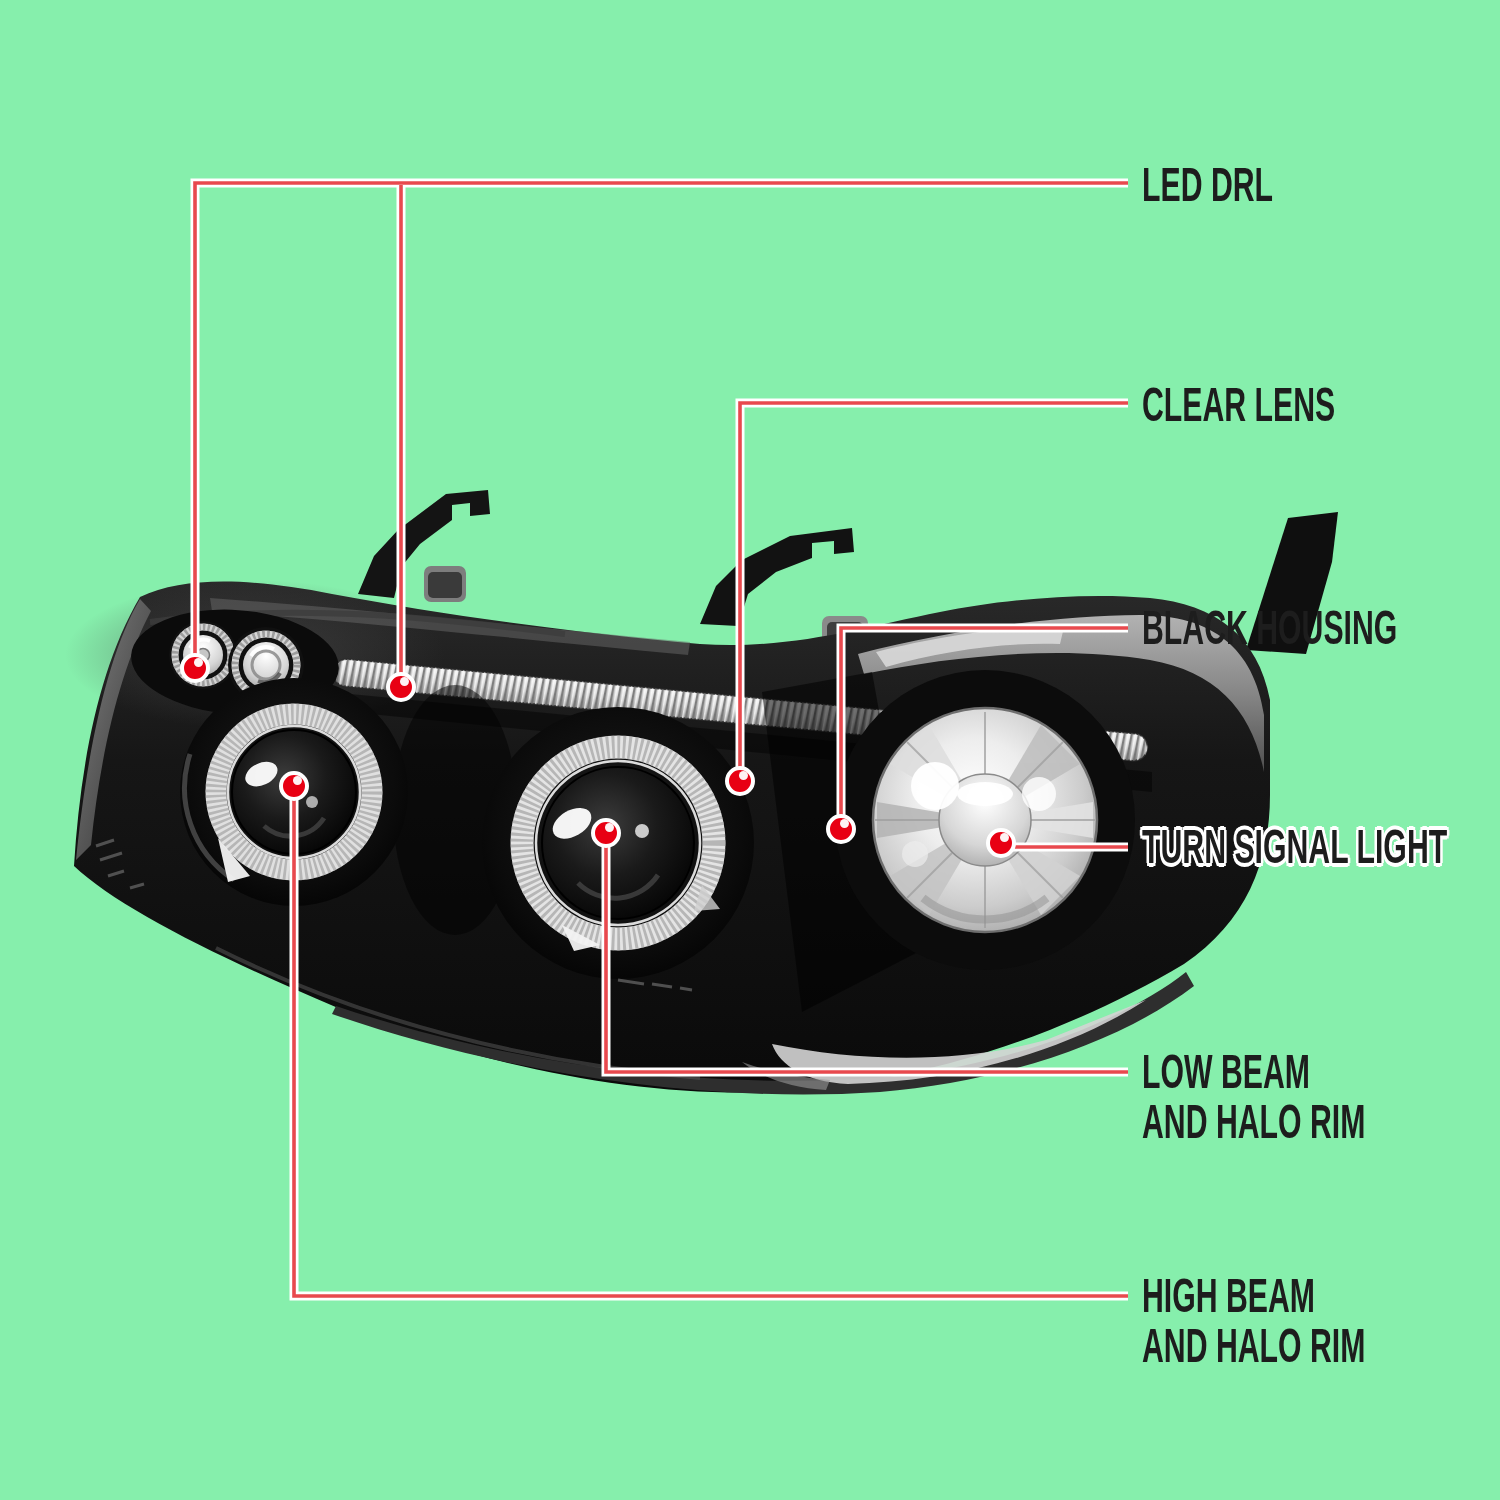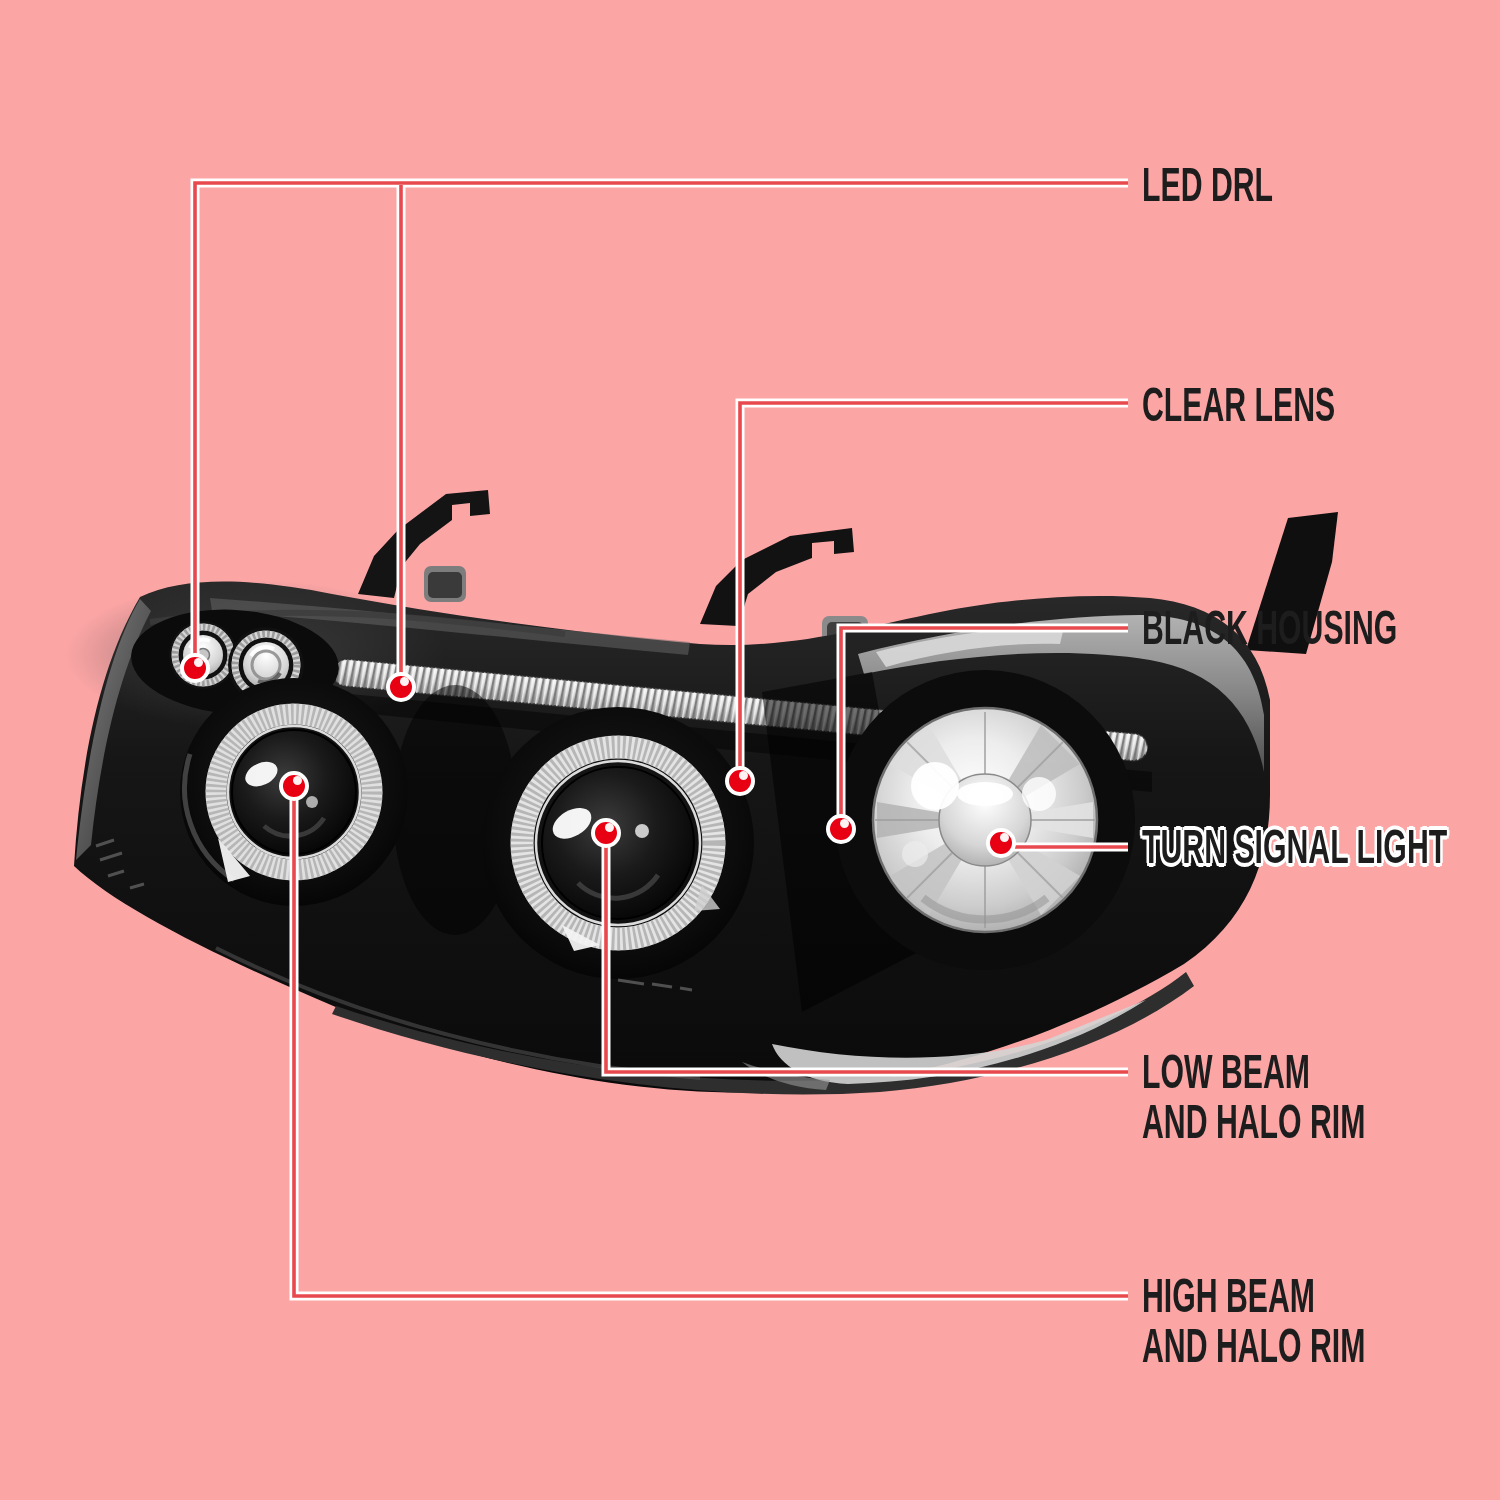--- a/index.html
+++ b/index.html
@@ -1,16 +1,16 @@
 <!DOCTYPE html>
 <html style="--line: #e8494e; --dot: #e80013; --label: #1d1d1d;"><head>
 <meta charset="utf-8">
 <style>
   html,body{margin:0;padding:0;background:#ffffff;}
-  .stage{position:relative;width:1500px;height:1500px;background:#fca5a5;overflow:hidden;
+  .stage{position:relative;width:1500px;height:1500px;background:#86efac;overflow:hidden;
          font-family:"Liberation Sans",sans-serif;}
   .art{position:absolute;left:0;top:0;width:1500px;height:1500px;}
   .label{position:absolute;left:1142px;font-weight:700;font-size:48px;line-height:50px;
          color:var(--label,#1d1d1d);transform:scaleX(0.63);transform-origin:left center;
          white-space:nowrap;letter-spacing:0;}
   .label span{display:block;}
   .label.outlined span{text-shadow:-3px -3px 0 #fff,3px -3px 0 #fff,-3px 3px 0 #fff,3px 3px 0 #fff,
          -4px 0 0 #fff,4px 0 0 #fff,0 -4px 0 #fff,0 4px 0 #fff;}
   .co-casing{fill:none;stroke:#ffffff;stroke-width:9;}
   .co-line{fill:none;stroke:var(--line,#e8494e);stroke-width:3.6;}

